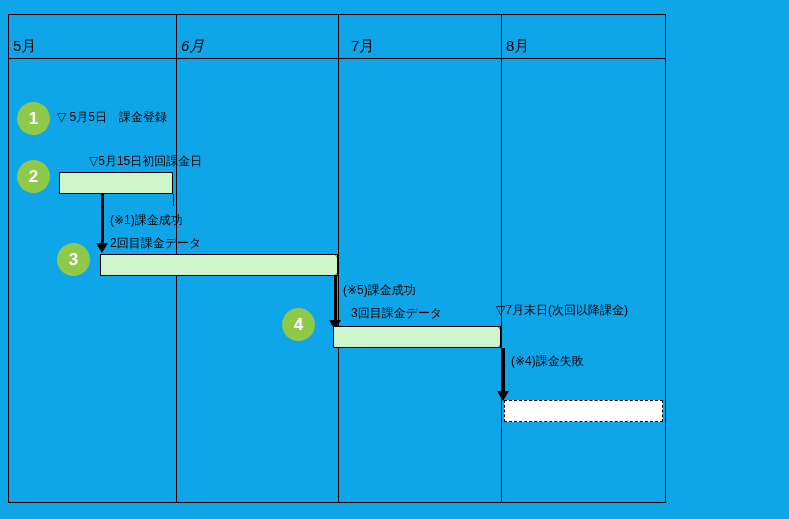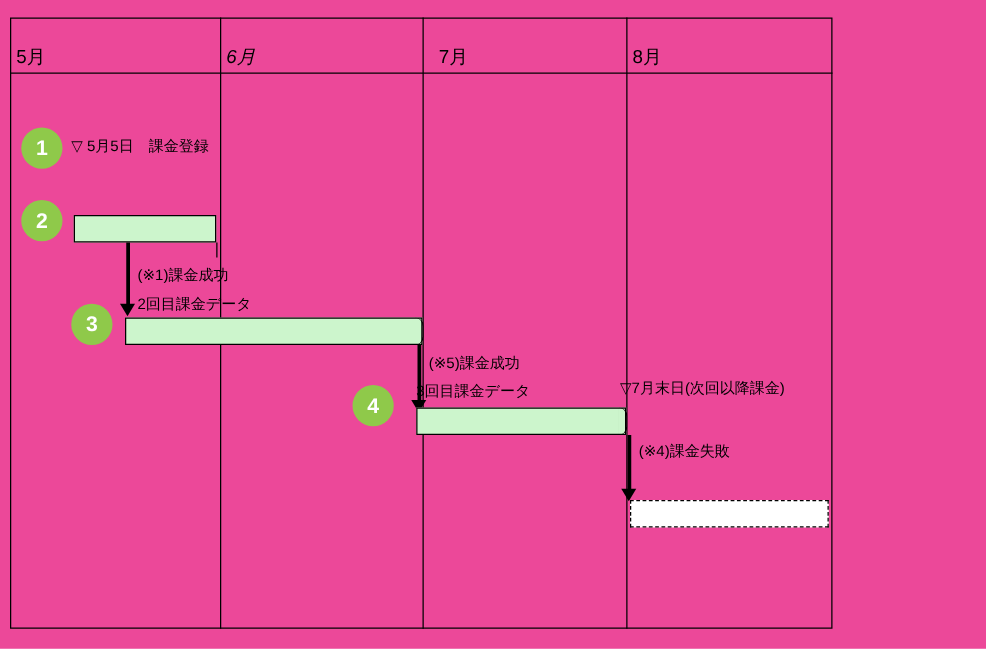--- a/index.html
+++ b/index.html
@@ -11,21 +11,21 @@
     width: 789px;
     height: 519px;
     font-family: "Liberation Sans", "DejaVu Sans", sans-serif;
     color: #000000;
     overflow: hidden;
   }
   #canvas {
     position: relative;
     width: 789px;
     height: 519px;
-    background: #ec4899;
+    background: #0ea5e9;
   }
 
   
   .grid-frame {
     position: absolute;
     left: 8px;
     top: 14px;
     width: 658px;
     height: 489px;
     border: 1.5px solid #000000;
@@ -137,39 +137,40 @@
   <div class="col-divider" style="left:501px;"></div>
 
   <div class="month-label" style="left:13px;  top:38px;">5月</div>
   <div class="month-label" style="left:181px; top:38px;font-style:italic;">6月</div>
   <div class="month-label" style="left:351px; top:38px;text-align:center;">7月</div>
   <div class="month-label" style="left:506px; top:38px;">8月</div>
 
   <div class="milestone" style="left:17px; top:102px;">1</div>
   <div class="lbl" style="left:57px; top:108px;">▽ 5月5日　課金登録</div>
 
+  <div class="lbl" style="left:89px; top:152px;">▽5月15日初回課金日</div>
   <div class="milestone" style="left:17px; top:160px;">2</div>
   <div class="bar" style="left:59px; top:172px; width:114px;"></div>
 
   <div class="arrow-shaft" style="left:101px; top:194px; height:51px;"></div>
   <div class="arrow-head" style="left:96px; top:243px;"></div>
   <div class="lbl" style="left:110px; top:211px;">(※1)課金成功</div>
   <div class="lbl" style="left:110px; top:234px;">2回目課金データ</div>
 
   <div class="tick-line" style="left:173px; top:194px; height:12px;"></div>
 
   <div class="milestone" style="left:57px; top:243px;">3</div>
   <div class="bar" style="left:100px; top:254px; width:238px;"></div>
   <div class="bar-cap" style="left:332px; top:254px;"></div>
 
 
   <div class="arrow-shaft" style="left:334px; top:276px; height:46px;"></div>
   <div class="arrow-head" style="left:329px; top:320px;"></div>
   <div class="lbl" style="left:343px; top:281px;">(※5)課金成功</div>
-  <div class="lbl" style="left:333px; top:304px;">3回目課金データ</div>
+  <div class="lbl" style="left:351px; top:304px;">3回目課金データ</div>
 
   <div class="milestone" style="left:282px; top:308px;">4</div>
   <div class="bar" style="left:333px; top:326px; width:168px;"></div>
   <div class="bar-cap" style="left:495px; top:326px;"></div>
 
   <div class="lbl" style="left:496px; top:301px;">▽7月末日(次回以降課金)</div>
 
   <div class="arrow-shaft" style="left:502px; top:348px; height:45px;"></div>
   <div class="arrow-head" style="left:497px; top:391px;"></div>
   <div class="lbl" style="left:511px; top:352px;">(※4)課金失敗</div>

